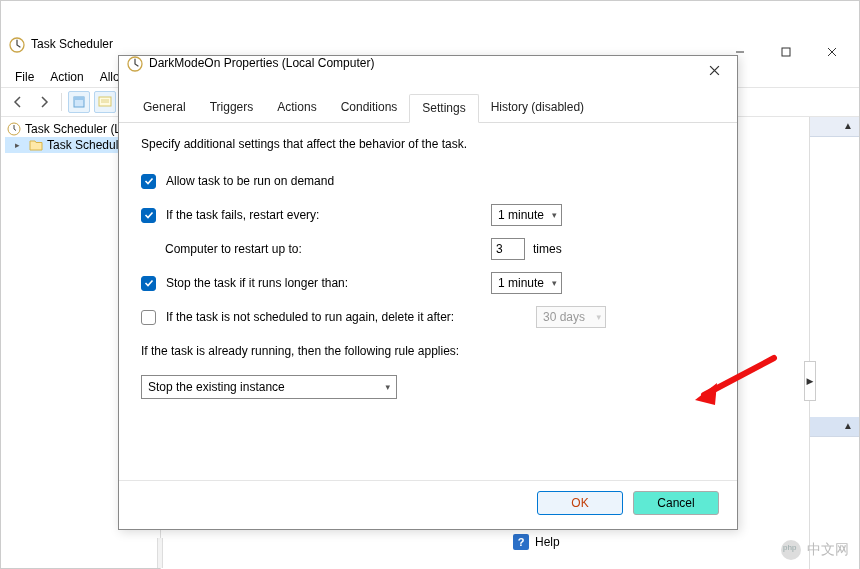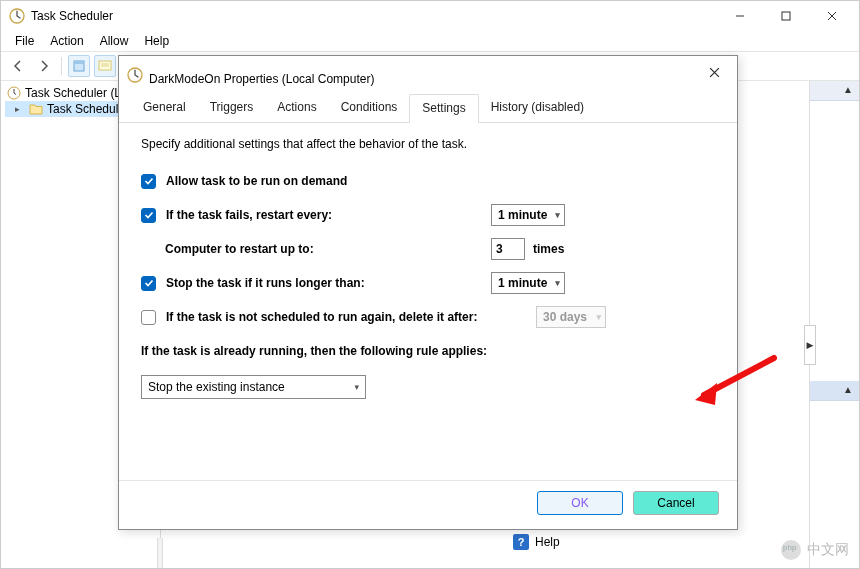--- a/index.html
+++ b/index.html
@@ -1,20 +1,20 @@
 <!DOCTYPE html>
 <html><head>
 <meta charset="utf-8">
 <style>
   * { box-sizing: border-box; font-family: "Segoe UI", Tahoma, sans-serif; }
   body { margin: 0; background: #fff; width: 860px; height: 569px; overflow: hidden; position: relative; font-size: 12px; color: #000; }
 
   
   .main-window { position: absolute; inset: 0; border: 1px solid #ccc; background: #fff; }
-  .titlebar { display: flex; align-items: center; height: 30px; padding: 0 4px 0 8px; }
+  .titlebar { display: flex; align-items: flex-start; height: 30px; padding: 0 4px 0 8px; margin-top: 36px; }
   .titlebar .app-icon svg { width: 16px; height: 16px; display: block; }
   .titlebar .title { margin-left: 6px; font-size: 12px; flex: 1; }
   .titlebar .win-controls { display: flex; }
   .win-btn { width: 46px; height: 30px; display: flex; align-items: center; justify-content: center; color: #333; }
   .win-btn svg { width: 10px; height: 10px; }
 
   .menubar { display: flex; padding: 0 6px; height: 20px; align-items: center; }
   .menubar .mi { padding: 2px 8px; font-size: 12px; }
 
   .toolbar { display: flex; align-items: center; gap: 4px; padding: 3px 6px; border-top: 1px solid #e5e5e5; border-bottom: 1px solid #e5e5e5; background: #fff; }
@@ -40,50 +40,50 @@
 
   .bottom-help { position: absolute; bottom: 18px; left: 512px; display: flex; align-items: center; gap: 6px; font-size: 12px; }
   .help-icon { width: 16px; height: 16px; background: #2a6fc7; color: #fff; display: flex; align-items: center; justify-content: center; font-weight: bold; font-size: 11px; border-radius: 2px; }
 
   .watermark { position: absolute; right: 10px; bottom: 8px; display: flex; align-items: center; gap: 6px; color: #bbb; font-size: 14px; }
   .watermark .logo { width: 20px; height: 20px; border-radius: 50%; background: #ddd; position: relative; }
   .watermark .logo::after { content: "php"; position: absolute; top: 3px; left: 2px; font-size: 8px; color: #9aa; }
 
   
   .dialog { position: absolute; left: 118px; top: 55px; width: 620px; height: 475px; background: #fff; border: 1px solid #888; box-shadow: 2px 2px 10px rgba(0,0,0,.15); display: flex; flex-direction: column; }
-  .dlg-titlebar { display: flex; align-items: flex-end; height: 30px; padding: 0 8px; }
+  .dlg-titlebar { display: flex; align-items: flex-start; height: 30px; padding: 0 8px; }
   .dlg-titlebar .title { margin-left: 6px; flex: 1; font-size: 12px; }
   .dlg-close { width: 30px; height: 28px; display: flex; align-items: center; justify-content: center; }
   .dlg-close svg { width: 11px; height: 11px; }
 
   .tabs { display: flex; padding: 0 12px; border-bottom: 1px solid #ddd; margin-top: 8px; }
   .tab { padding: 6px 12px 7px; font-size: 12px; color: #222; position: relative; }
   .tab.active { border: 1px solid #ddd; border-bottom: 1px solid #fff; background: #fff; margin-bottom: -1px; border-radius: 2px 2px 0 0; }
 
   .dlg-body { flex: 1; padding: 14px 22px 0; position: relative; }
   .desc { margin-bottom: 20px; }
-  .row { display: flex; align-items: center; margin-bottom: 14px; min-height: 20px; font-weight: bold; }
+  .row { display: flex; align-items: center; margin-bottom: 14px; min-height: 20px; }
   .row.indent { padding-left: 24px; }
   .chk { width: 15px; height: 15px; border: 1px solid #888; border-radius: 3px; margin-right: 10px; display: flex; align-items: center; justify-content: center; flex-shrink: 0; }
   .chk.checked { background: #0067c0; border-color: #0067c0; }
   .chk.checked svg { width: 10px; height: 10px; }
   .lbl { font-size: 12px; }
   .combo { display: flex; align-items: center; border: 1px solid #888; height: 22px; padding: 0 4px 0 6px; font-size: 12px; background: #fff; min-width: 70px; justify-content: space-between; gap: 8px; }
   .combo.disabled { border-color: #ccc; color: #999; background: #fafafa; }
   .combo .dd { font-size: 9px; color: #555; }
   .combo.disabled .dd { color: #ccc; }
   .txt { border: 1px solid #888; height: 22px; width: 34px; padding: 0 4px; font-size: 12px; display: flex; align-items: center; background: #fff; }
   .after { margin-left: 8px; }
 
-  .wide-combo { display: flex; align-items: center; justify-content: space-between; border: 1px solid #888; height: 24px; width: 225px; padding: 0 6px; font-size: 12px; background: #fff; }
+  .wide-combo { display: flex; align-items: center; justify-content: space-between; border: 1px solid #888; height: 24px; width: 256px; padding: 0 6px; font-size: 12px; background: #fff; }
   .wide-combo .dd { font-size: 9px; color: #555; }
 
   .dlg-footer { display: flex; justify-content: flex-end; gap: 10px; padding: 10px 18px 14px; border-top: 1px solid #e5e5e5; }
   .btn { min-width: 86px; height: 24px; border: 1px solid #aaa; border-radius: 3px; background: #5eead4; font-size: 12px; display: flex; align-items: center; justify-content: center; padding: 0 14px; }
-  .btn.primary { border-color: #0078d4; background: #ecf4fc; color: #8b5cf6; }
+  .btn.primary { border-color: #0078d4; background: #ecf4fc; color: #c2410c; }
 
   
   .arrow { position: absolute; left: 570px; top: 230px; pointer-events: none; }
   .arrow svg { width: 90px; height: 60px; }
 
   .splitv { position: absolute; bottom: 0; left: 156px; width: 6px; height: 30px; background: #f3f3f3; border-left: 1px solid #ddd; border-right: 1px solid #ddd; }
 </style>
 </head>
 <body>
 

